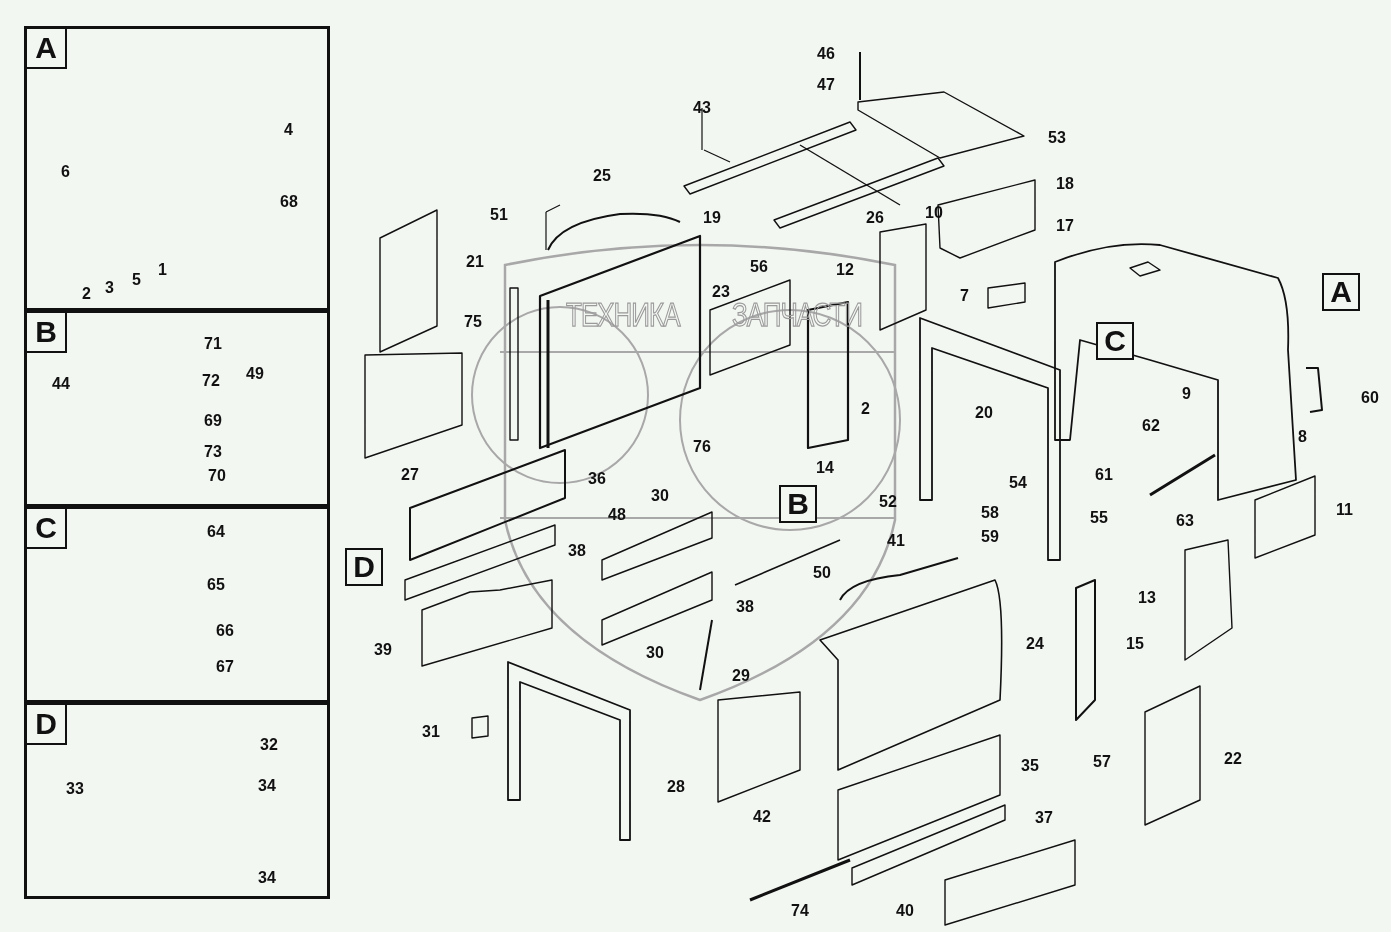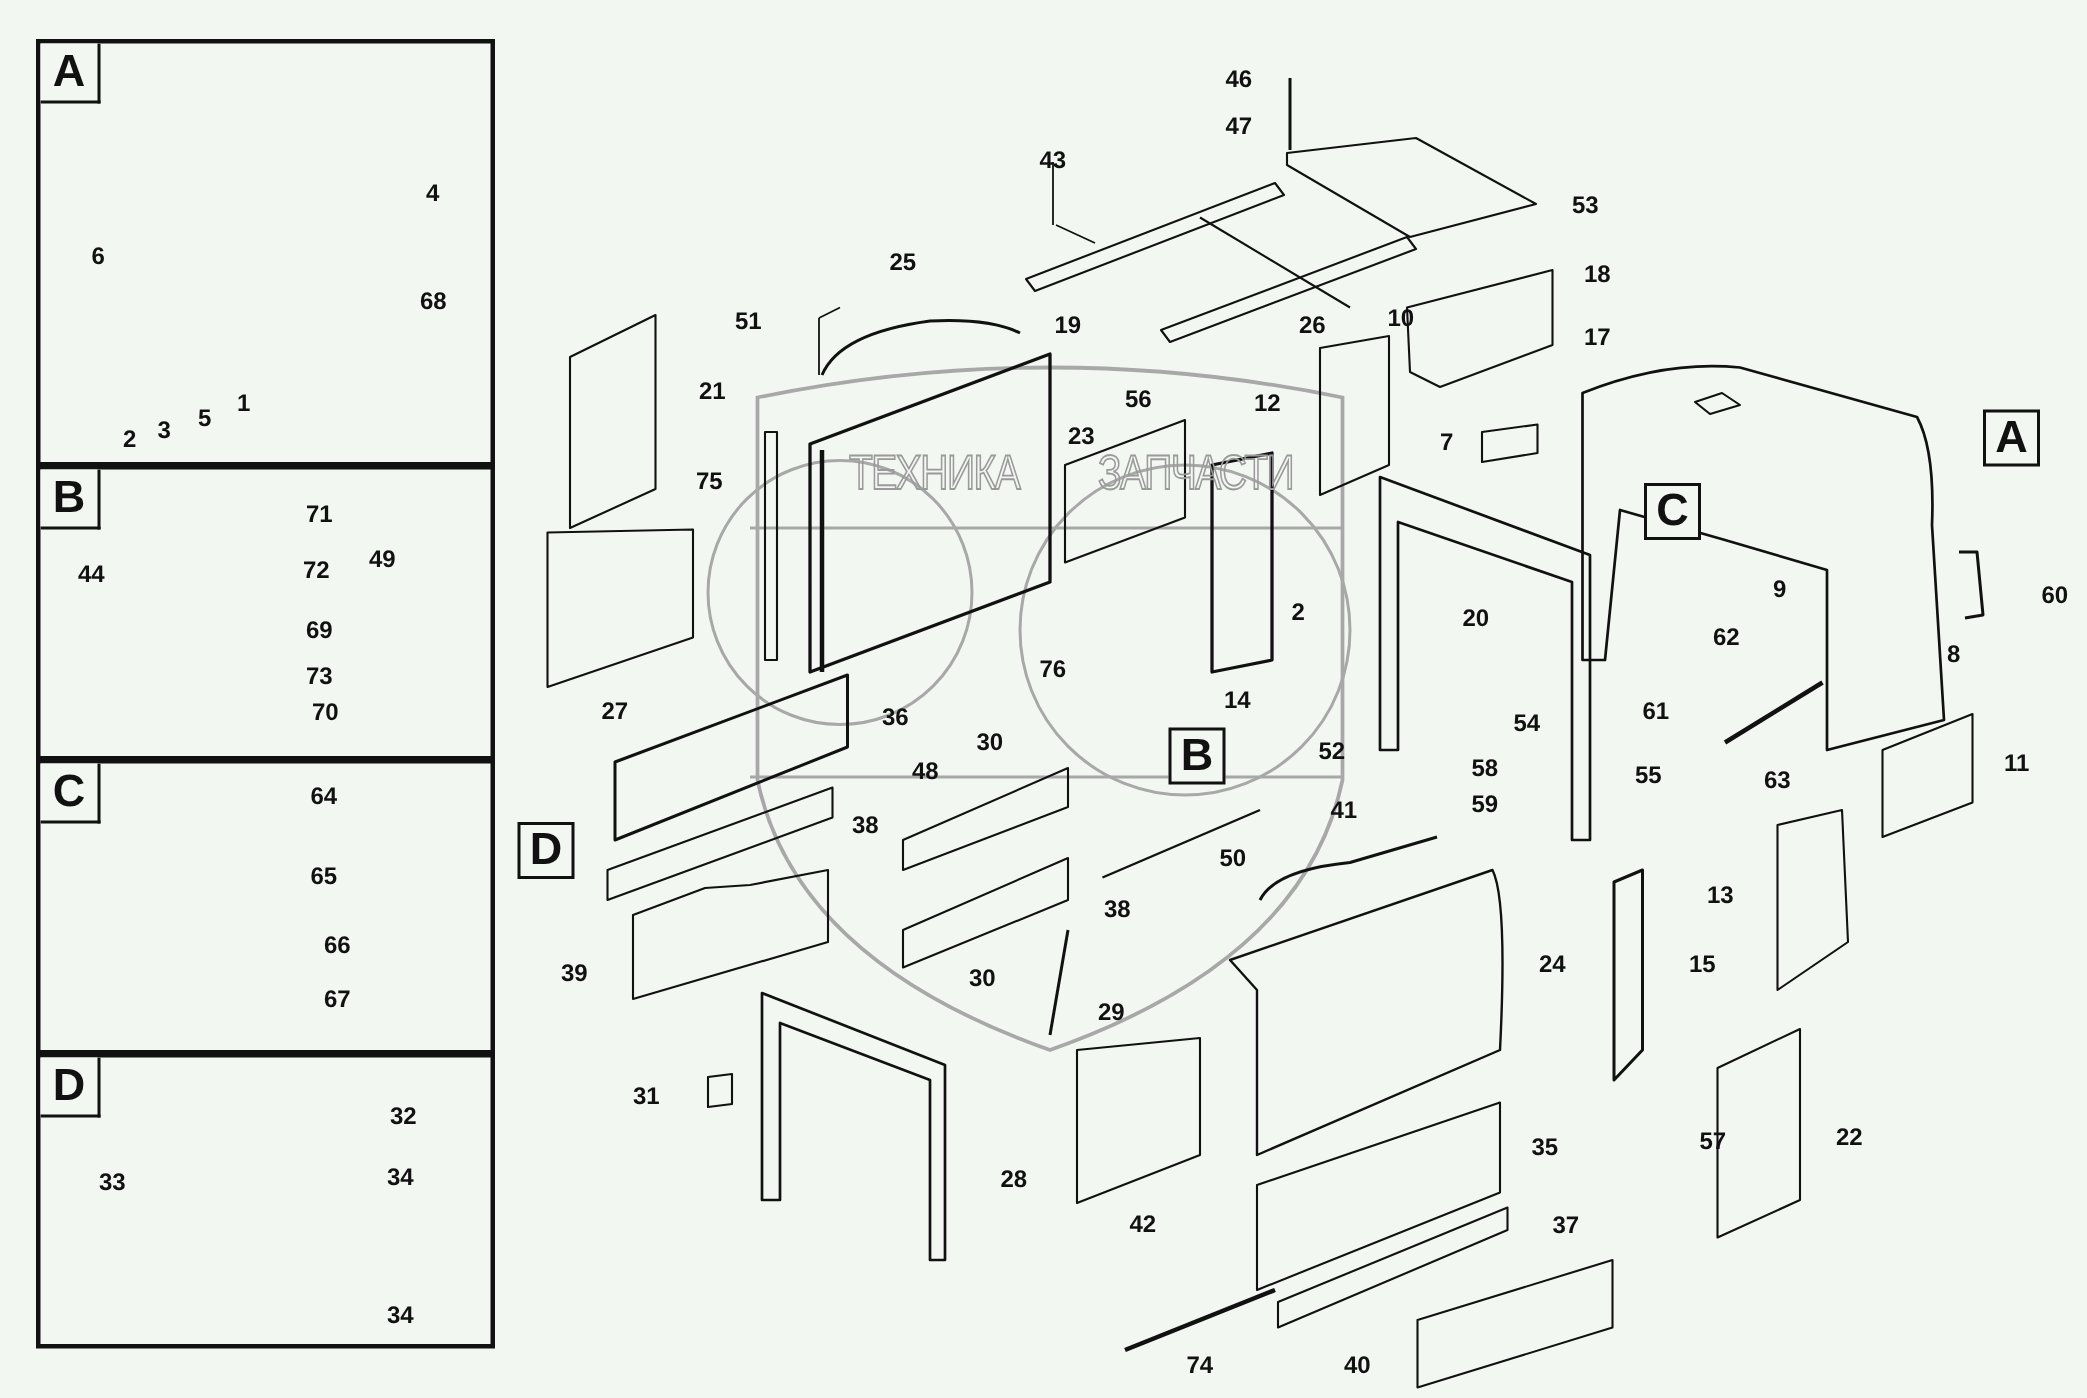--- a/index.html
+++ b/index.html
@@ -219,19 +219,19 @@
       <div class="callout" style="left: 1026px; top: 636px;">24</div>
       <div class="callout" style="left: 1126px; top: 636px; text-align: center;">15</div>
       <div class="callout" style="left: 1138px; top: 590px;">13</div>
       <div class="callout" style="left: 374px; top: 642px;">39</div>
       <div class="callout" style="left: 646px; top: 645px;">30</div>
       <div class="callout" style="left: 732px; top: 668px;">29</div>
       <div class="callout" style="left: 422px; top: 724px;">31</div>
       <div class="callout" style="left: 667px; top: 779px;">28</div>
       <div class="callout" style="left: 753px; top: 809px;">42</div>
       <div class="callout" style="left: 1021px; top: 758px;">35</div>
-      <div class="callout" style="left: 1093px; top: 754px; margin-left: 40px;">57</div>
+      <div class="callout" style="left: 1093px; top: 754px;">57</div>
       <div class="callout" style="left: 1224px; top: 751px;">22</div>
       <div class="callout" style="left: 1035px; top: 810px;">37</div>
       <div class="callout" style="left: 791px; top: 903px;">74</div>
       <div class="callout" style="left: 896px; top: 903px;">40</div>
     </div>
 </div>
 
 </body></html>

